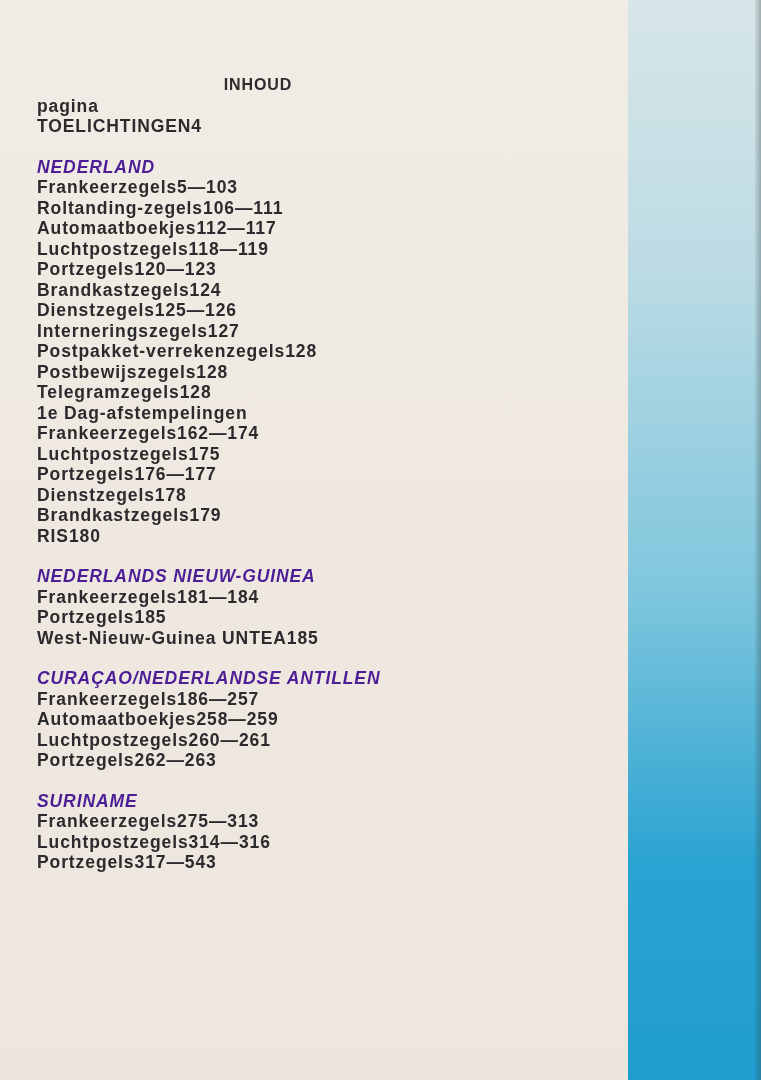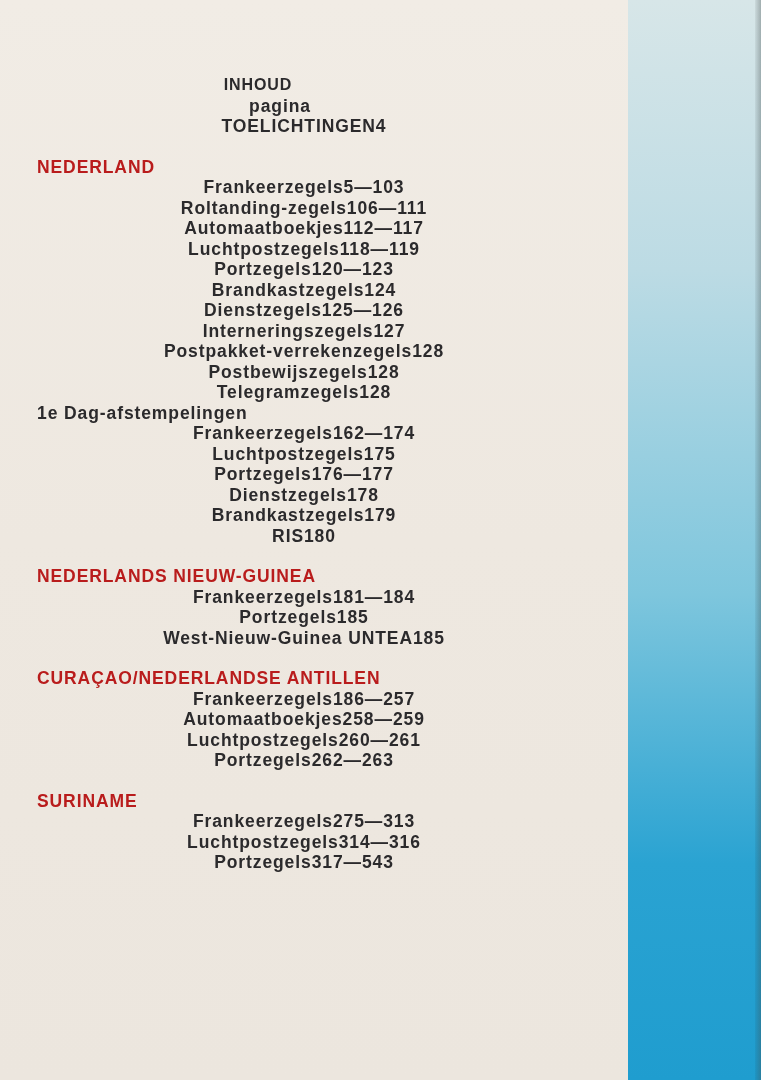--- a/index.html
+++ b/index.html
@@ -8,23 +8,23 @@
     .page { position:absolute; left:0; top:0; width:628px; height:1080px;
       background:linear-gradient(180deg,#f1ece5 0%,#eee8e0 50%,#ece6de 100%); }
     .strip { position:absolute; left:628px; top:0; width:133px; height:1080px;
       background:linear-gradient(180deg,#d7e6e8 0%,#bcdbe4 25%,#7ec6dd 55%,#2aa3d2 80%,#1f9dcf 100%); }
     .strip-edge { position:absolute; right:0; top:0; width:6px; height:1080px;
       background:linear-gradient(90deg,rgba(0,0,0,0.05),rgba(60,70,70,0.35)); }
     .content { position:absolute; left:37px; top:74px; width:486px; color:#2b2a2c;
       font-weight:bold; font-size:17.5px; letter-spacing:0.9px; }
     .title { text-align:center; padding-left:0; width:486px; margin-left:-22px;
       height:22px; line-height:22px; font-size:16px; }
-    .pagina { text-align:center; height:20px; line-height:20px; margin-top:0; }
-    .row { display:flex; justify-content:center; height:20.5px; line-height:20.5px; white-space:nowrap;margin-left:48px; }
-    .section { color:#b91c1c; height:20.5px; line-height:20.5px; margin-top:20px; white-space:nowrap; }
+    .pagina { text-align:left; height:20px; line-height:20px; margin-top:0; }
+    .row { display:flex; justify-content:flex-start; height:20.5px; line-height:20.5px; white-space:nowrap; }
+    .section { color:#4c1d95; height:20.5px; line-height:20.5px; margin-top:20px; white-space:nowrap;font-style:italic; }
     .num { text-align:right; }
     .toel { margin-top:0; }
     .wrap-row { height:20.5px; line-height:20.5px; }
   </style>
 </head>
 <body>
 
 <div class="page"></div>
 <div class="strip">
   <div class="strip-edge"></div>

